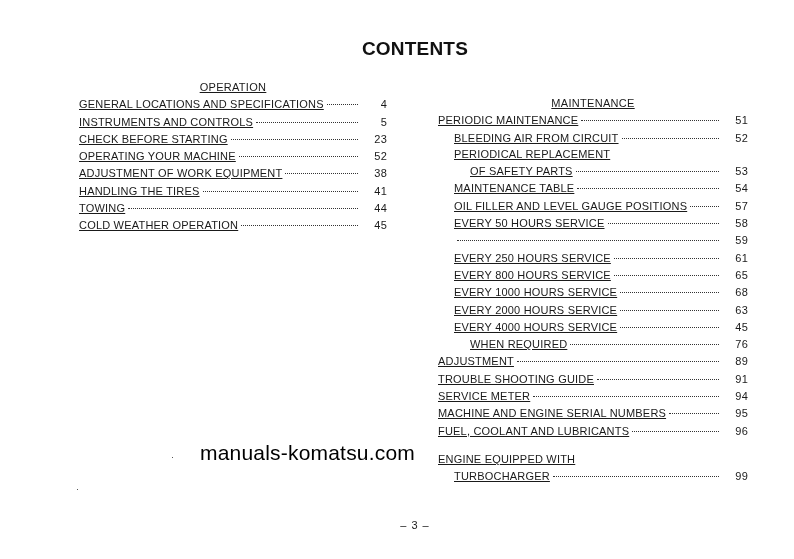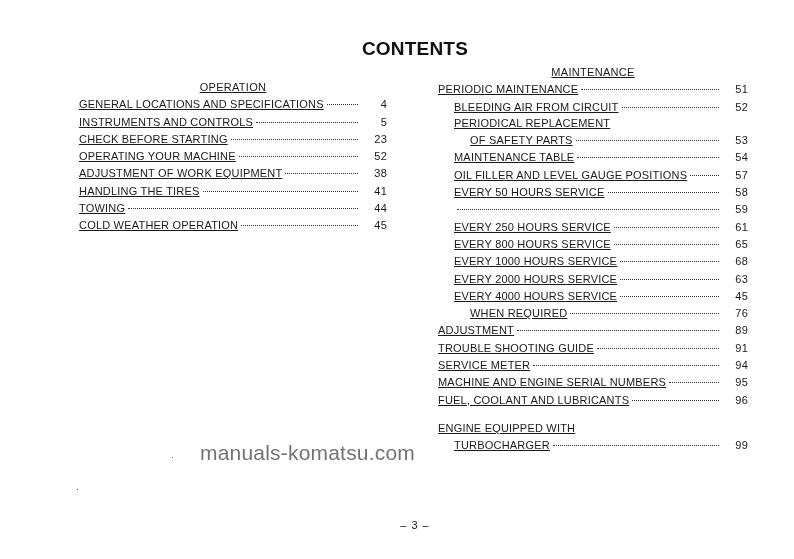--- a/index.html
+++ b/index.html
@@ -6,36 +6,36 @@
   body {
     width: 794px; height: 559px; background: #ffffff; position: relative; overflow: hidden;
     font-family: "Liberation Sans", sans-serif; color: #1a1a1a;
   }
   .title {
     position: absolute; left: 0; width: 830px; top: 38px; text-align: center;
     font-size: 19px; font-weight: bold; letter-spacing: 0.2px; color: #111;
   }
   .col { position: absolute; font-size: 11px; line-height: 16.3px; }
   .col.left { left: 79px; top: 79px; width: 308px; }
-  .col.right { left: 438px; top: 64px; width: 310px; }
+  .col.right { left: 438px; top: 95px; width: 310px; }
   .heading { text-align: center; letter-spacing: 0.3px; text-decoration: underline; }
   .col.left .heading { padding-left: 0; }
   .row { display: flex; align-items: baseline; white-space: nowrap; letter-spacing: 0.2px; }
   .row .label { flex: 0 0 auto; text-decoration: underline; }
   .row .dots {
     flex: 1 1 auto; overflow: hidden; margin: 0 3px; height: 12px;
     border-bottom: 1.2px dotted #333; transform: translateY(-3px);
   }
   .row .page { flex: 0 0 auto; width: 26px; text-align: right; }
   .row.nodots .dots { border-bottom: none; }
   .ind1 { padding-left: 16px; }
   .ind2 { padding-left: 32px; }
   .gap { height: 12px; }
   .watermark {
-    position: absolute; left: 200px; top: 441px; font-size: 21px; color: #737373;
+    position: absolute; left: 200px; top: 441px; font-size: 21px; color: #000000;
     letter-spacing: 0.2px;
   }
   .pageno {
     position: absolute; left: 0; width: 830px; top: 519px; text-align: center;
     font-size: 11px; letter-spacing: 1px;
   }
   .speck { position: absolute; width: 1px; height: 1px; background: #555; }
 </style>
 </head>
 <body>

